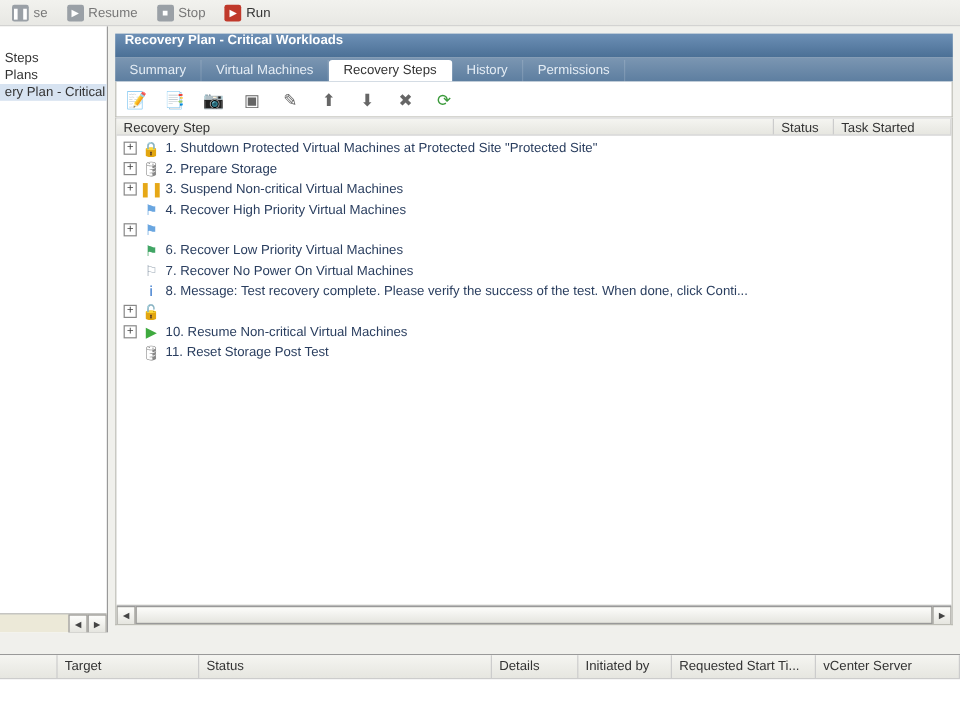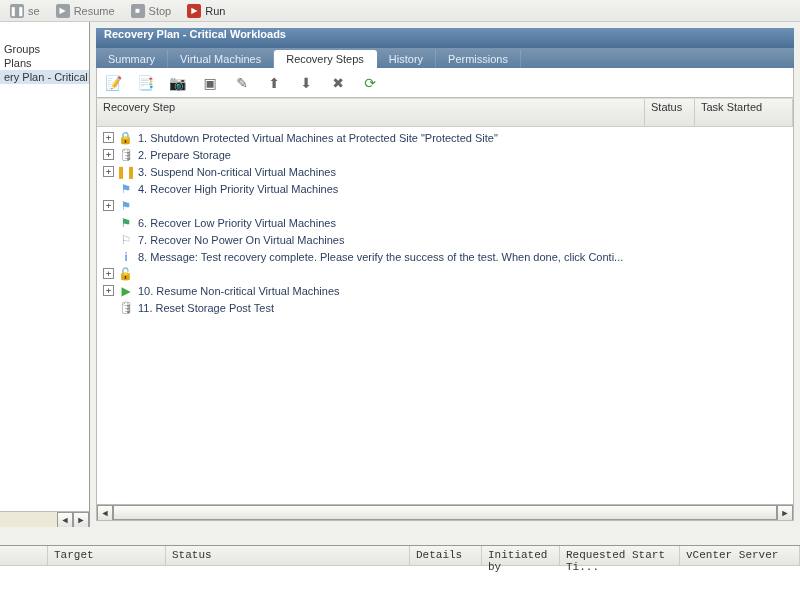--- a/index.html
+++ b/index.html
@@ -144,21 +144,21 @@
     border-top: 1px solid #ddd;
     flex: 1;
     display: flex;
     flex-direction: column;
     overflow: hidden;
   }
   .grid-head {
     display: flex;
     background: linear-gradient(#f5f5f1, #e6e6e0);
     border-bottom: 1px solid #ccc;
-    height: 28px;
+    height: 14px;
   }
   .grid-head .gh {
     border-right: 1px solid #ccc;
     padding: 2px 6px;
     color: #333;
   }
   .tree {
     flex: 1;
     overflow: auto;
     padding: 2px 0;
@@ -209,21 +209,20 @@
   }
   .bottom-scroll .scroll-btn { border-radius:0; }
   .status-grid {
     position: absolute;
     left: 0;
     bottom: 0;
     width: 800px;
     height: 55px;
     border-top: 1px solid #999;
     background: #fff;
-    font-family: Liberation Mono, monospace;
   }
   .status-head {
     display: flex;
     height: 20px;
     background: linear-gradient(#f5f5f1, #e6e6e0);
     border-bottom: 1px solid #ccc;
   }
   .status-head .sh {
     border-right: 1px solid #ccc;
     padding: 3px 6px;
@@ -249,21 +248,21 @@
   <div class="toolbar-btn" style="color:#333;">
     <span class="ticon" style="background:#c0392b;color:#fff;font-size:8px;">▶</span>
     <span>Run</span>
   </div>
 </div>
 
 <div class="main-row">
 
   <div class="left-pane">
     <div style="height:16px;"></div>
-    <div class="item">Groups</div>
+    <div class="item">Steps</div>
     <div class="item">Plans</div>
     <div class="item sel">ery Plan - Critical V</div>
     <div class="left-scroll">
       <div class="scroll-btn">◄</div>
       <div class="scroll-btn">►</div>
     </div>
   </div>
 
   <div class="right-pane">
     <div class="title-bar">

